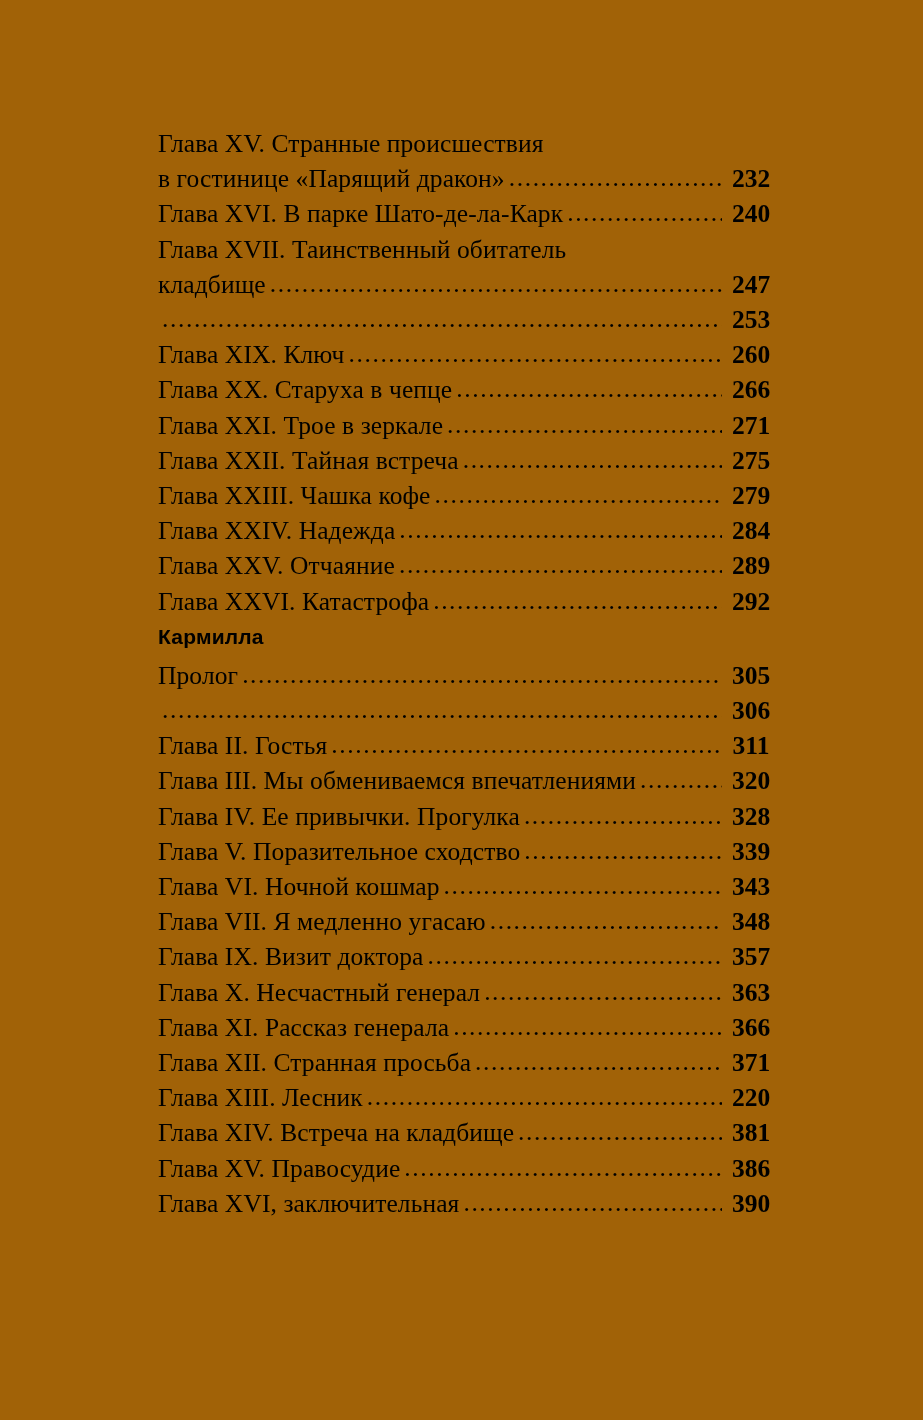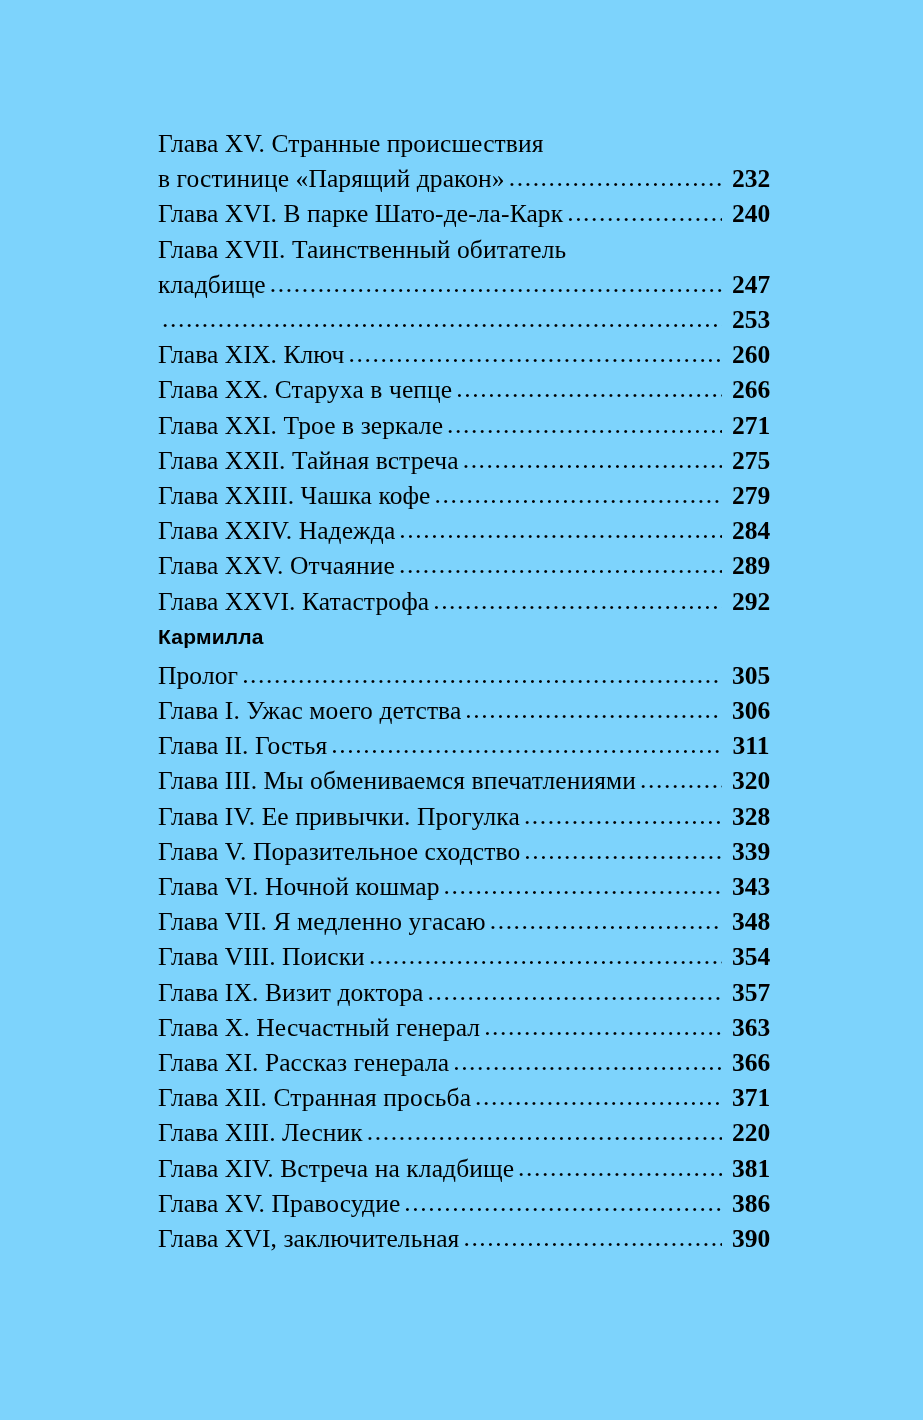--- a/index.html
+++ b/index.html
@@ -11,21 +11,21 @@
     width: 923px;
     height: 1420px;
     font-family: "Liberation Serif", serif;
     color: #000000;
     overflow: hidden;
   }
   .page {
     position: relative;
     width: 923px;
     height: 1420px;
-    background: #7dd3fc;
+    background: #a16207;
     box-sizing: border-box;
   }
   .toc {
     position: absolute;
     left: 158px;
     top: 126px;
     width: 620px;
   }
   .entry {
     display: flex;
@@ -156,21 +156,20 @@
 
     <div>
       <div class="section-head">Кармилла</div>
 
       <div class="entry">
         <span class="title">Пролог</span>
         <span class="leader"></span>
         <span class="page-num">305</span>
       </div>
       <div class="entry">
-        <span class="title">Глава I. Ужас моего детства</span>
         <span class="leader"></span>
         <span class="page-num">306</span>
       </div>
       <div class="entry">
         <span class="title">Глава II. Гостья</span>
         <span class="leader"></span>
         <span class="page-num">311</span>
       </div>
       <div class="entry">
         <span class="title">Глава III. Мы обмениваемся впечатлениями</span>
@@ -189,25 +188,20 @@
       </div>
       <div class="entry">
         <span class="title">Глава VI. Ночной кошмар</span>
         <span class="leader"></span>
         <span class="page-num">343</span>
       </div>
       <div class="entry">
         <span class="title">Глава VII. Я медленно угасаю</span>
         <span class="leader"></span>
         <span class="page-num">348</span>
-      </div>
-      <div class="entry">
-        <span class="title">Глава VIII. Поиски</span>
-        <span class="leader"></span>
-        <span class="page-num">354</span>
       </div>
       <div class="entry">
         <span class="title">Глава IX. Визит доктора</span>
         <span class="leader"></span>
         <span class="page-num">357</span>
       </div>
       <div class="entry">
         <span class="title">Глава X. Несчастный генерал</span>
         <span class="leader"></span>
         <span class="page-num">363</span>

